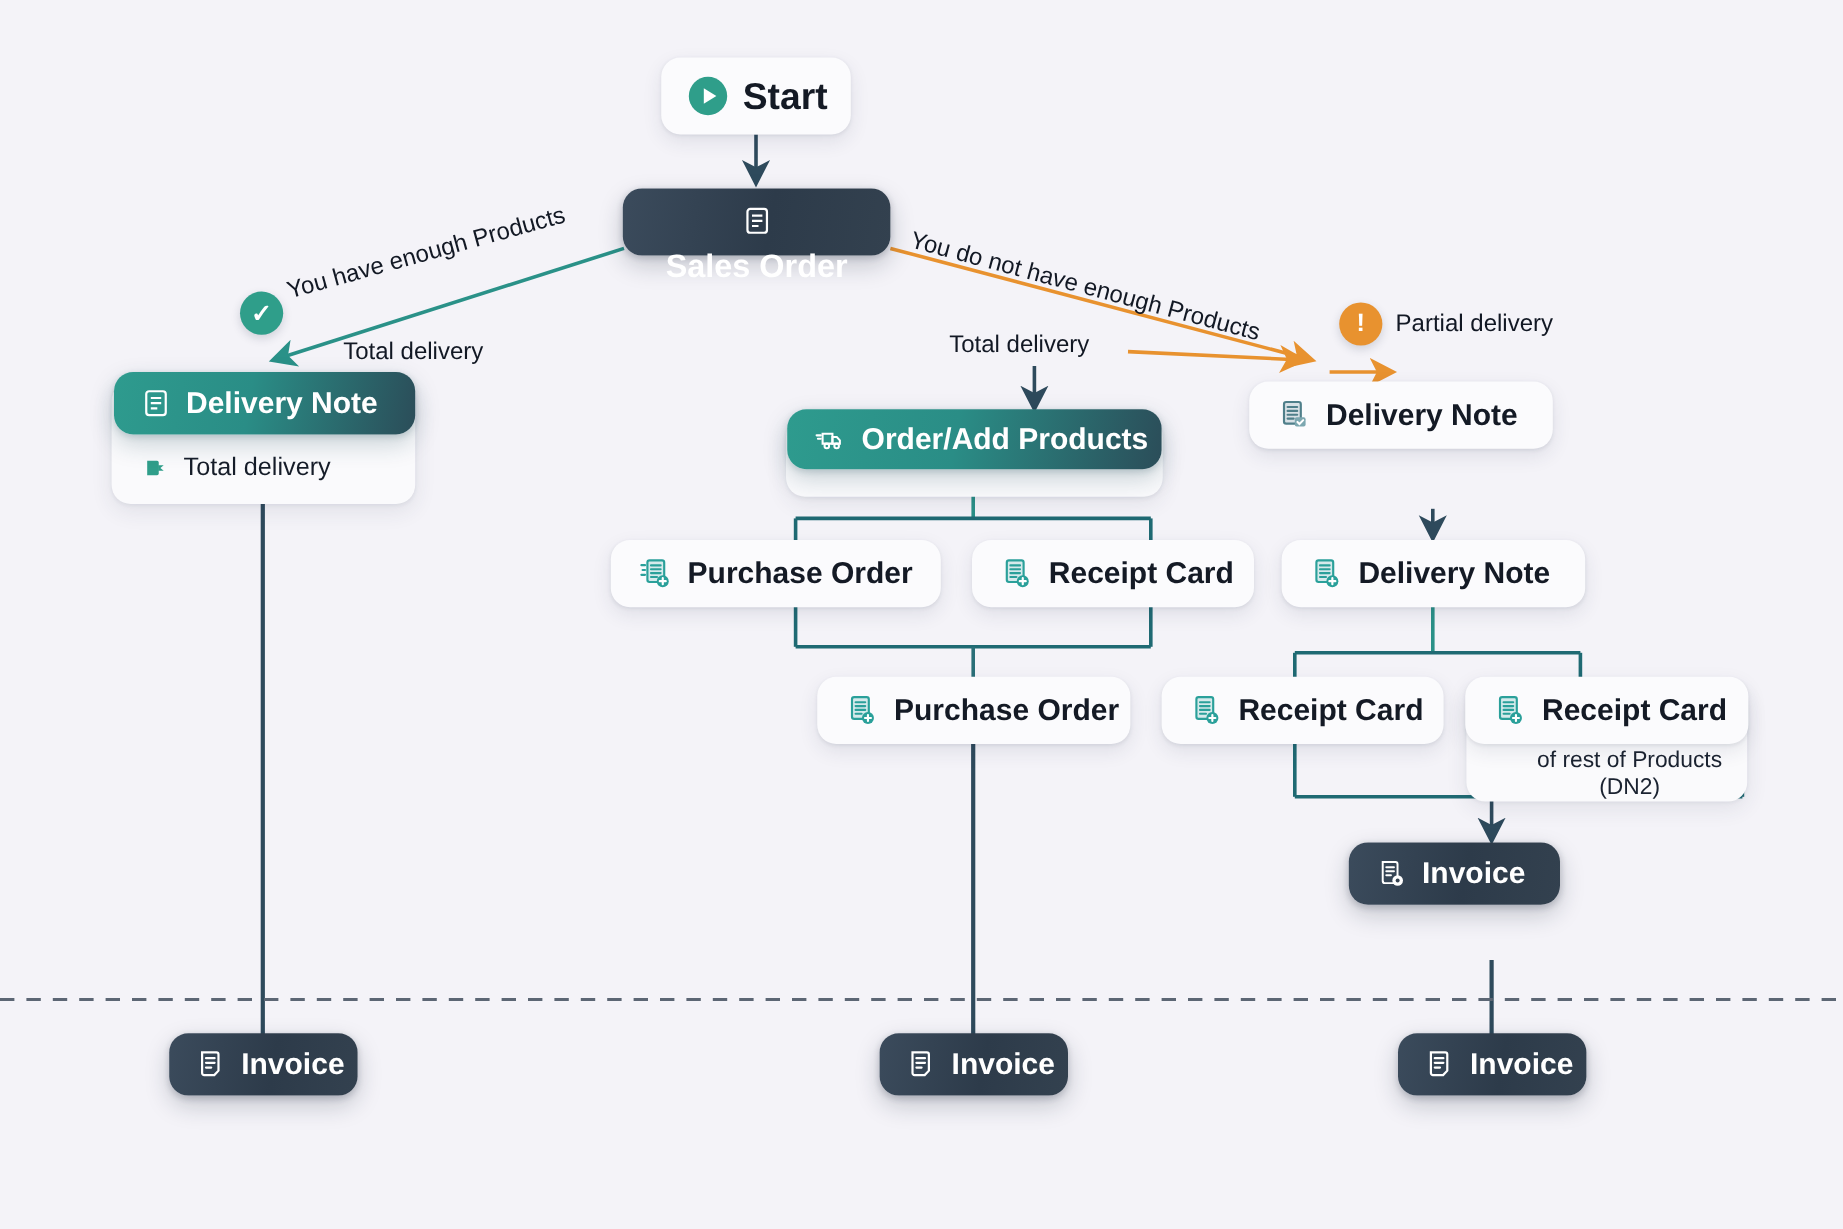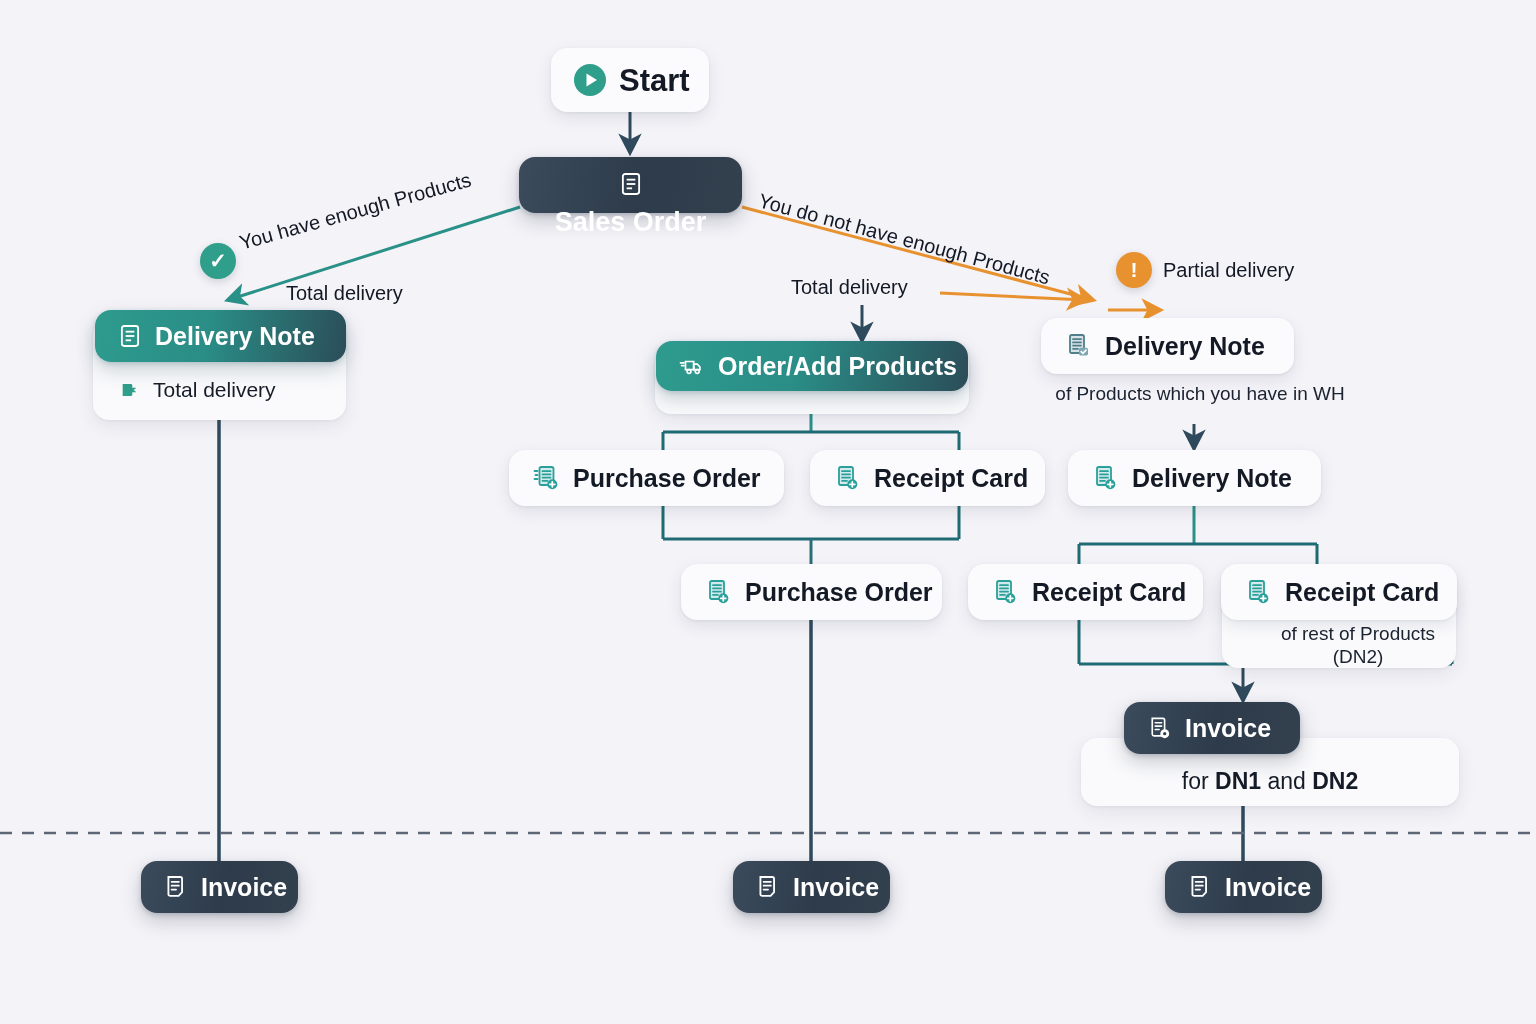--- a/index.html
+++ b/index.html
@@ -287,21 +287,20 @@
           <line x1="10" y1="11.4" x2="18" y2="11.4"></line>
         <line x1="10" y1="14.6" x2="18" y2="14.6"></line>
           <line x1="10" y1="17.8" x2="15" y2="17.8"></line>
         <rect x="16" y="16.8" width="9" height="7.6" rx="1.6" fill="#7ca7b0" stroke="none"></rect>
         <path d="M18.2 20.6l1.7 1.7 3.1-3.2" stroke="#ffffff" stroke-width="1.7"></path>
       </svg>
     </span>
     <span class="lbl" style="font-size:25px;">Delivery Note</span>
   </div>
   <div class="caption" style="left:1010px;top:382px;width:380px;">
-    <div>of Products which you have in WH</div>
   </div>
 
   <div class="node pill-white" style="left:1068px;top:450px;width:253px;height:56px;">
     <span class="ico">
       <svg width="30" height="30" viewBox="0 0 30 30" fill="none" stroke="#2aa09a" stroke-width="1.8" stroke-linecap="round">
         <rect x="7" y="4" width="14" height="18" rx="1.8" fill="#2aa09a" fill-opacity="0.18"></rect>
         <line x1="10" y1="8.2" x2="18" y2="8.2"></line>
           <line x1="10" y1="11.4" x2="18" y2="11.4"></line>
         <line x1="10" y1="14.6" x2="18" y2="14.6"></line>
           <line x1="10" y1="17.8" x2="15" y2="17.8"></line>
@@ -340,25 +339,20 @@
         <path d="M20.3 18.8v5M17.8 21.3h5" stroke="#ffffff" stroke-width="1.8"></path>
       </svg>
     </span>
     <span class="lbl" style="font-size:25px;">Receipt Card</span>
   </div>
   <div class="caption" style="left:1222px;top:622px;width:272px;">
     <div>of rest of Products</div>
     <div>(DN2)</div>
   </div>
 
-  <div class="subpanel" style="left:1081px;top:738px;width:378px;height:68px;justify-content:center;">
-    <div style="font-size:23px;color:#151c28;padding-top:18px;">
-      <span>for </span><b>DN1</b><span> and </span><b>DN2</b>
-    </div>
-  </div>
   <div class="node pill-dark" style="left:1124px;top:702px;width:176px;height:52px;">
     <span class="ico">
       <svg width="27" height="27" viewBox="0 0 28 28" fill="none" stroke="#ffffff" stroke-width="1.7" stroke-linecap="round">
         <path d="M6.5 3.5h11a1.8 1.8 0 0 1 1.8 1.8v16.4H8.3A1.8 1.8 0 0 1 6.5 20z"></path>
         <line x1="9.6" y1="8" x2="16.2" y2="8"></line>
           <line x1="9.6" y1="11.5" x2="16.2" y2="11.5"></line>
           <line x1="9.6" y1="15" x2="13.6" y2="15"></line>
         <circle cx="19.4" cy="19.4" r="4.6" fill="#ffffff" stroke="none"></circle>
         <circle cx="19.4" cy="19.4" r="1.7" fill="#33414f" stroke="none"></circle>
       </svg>

